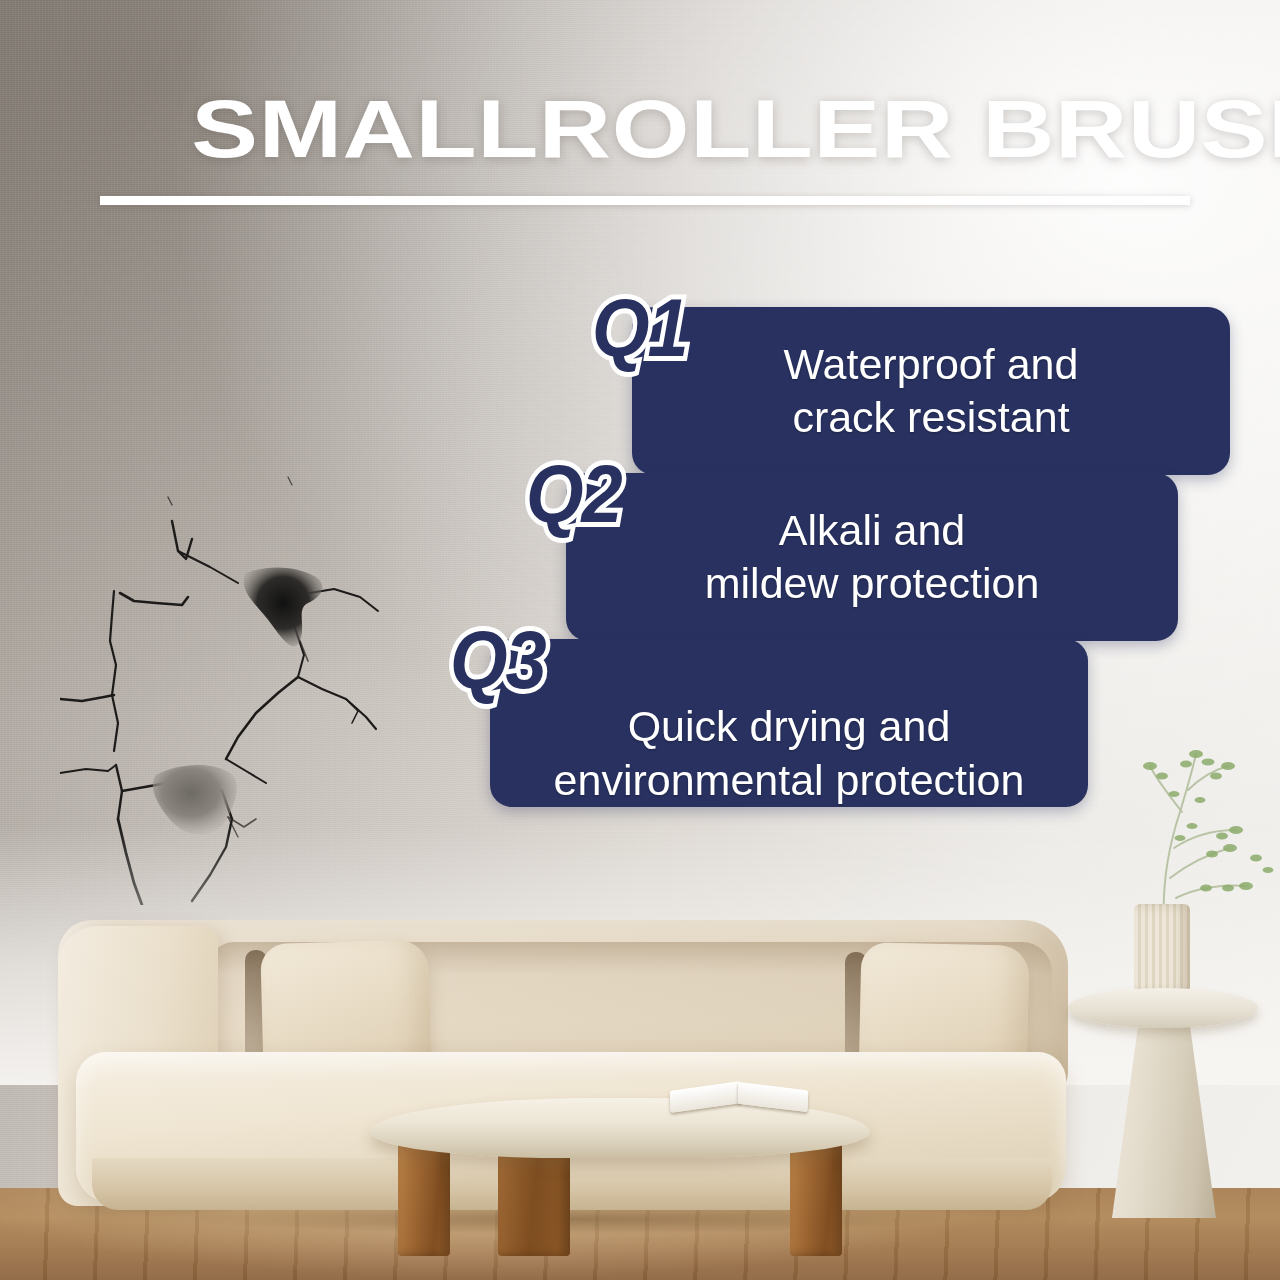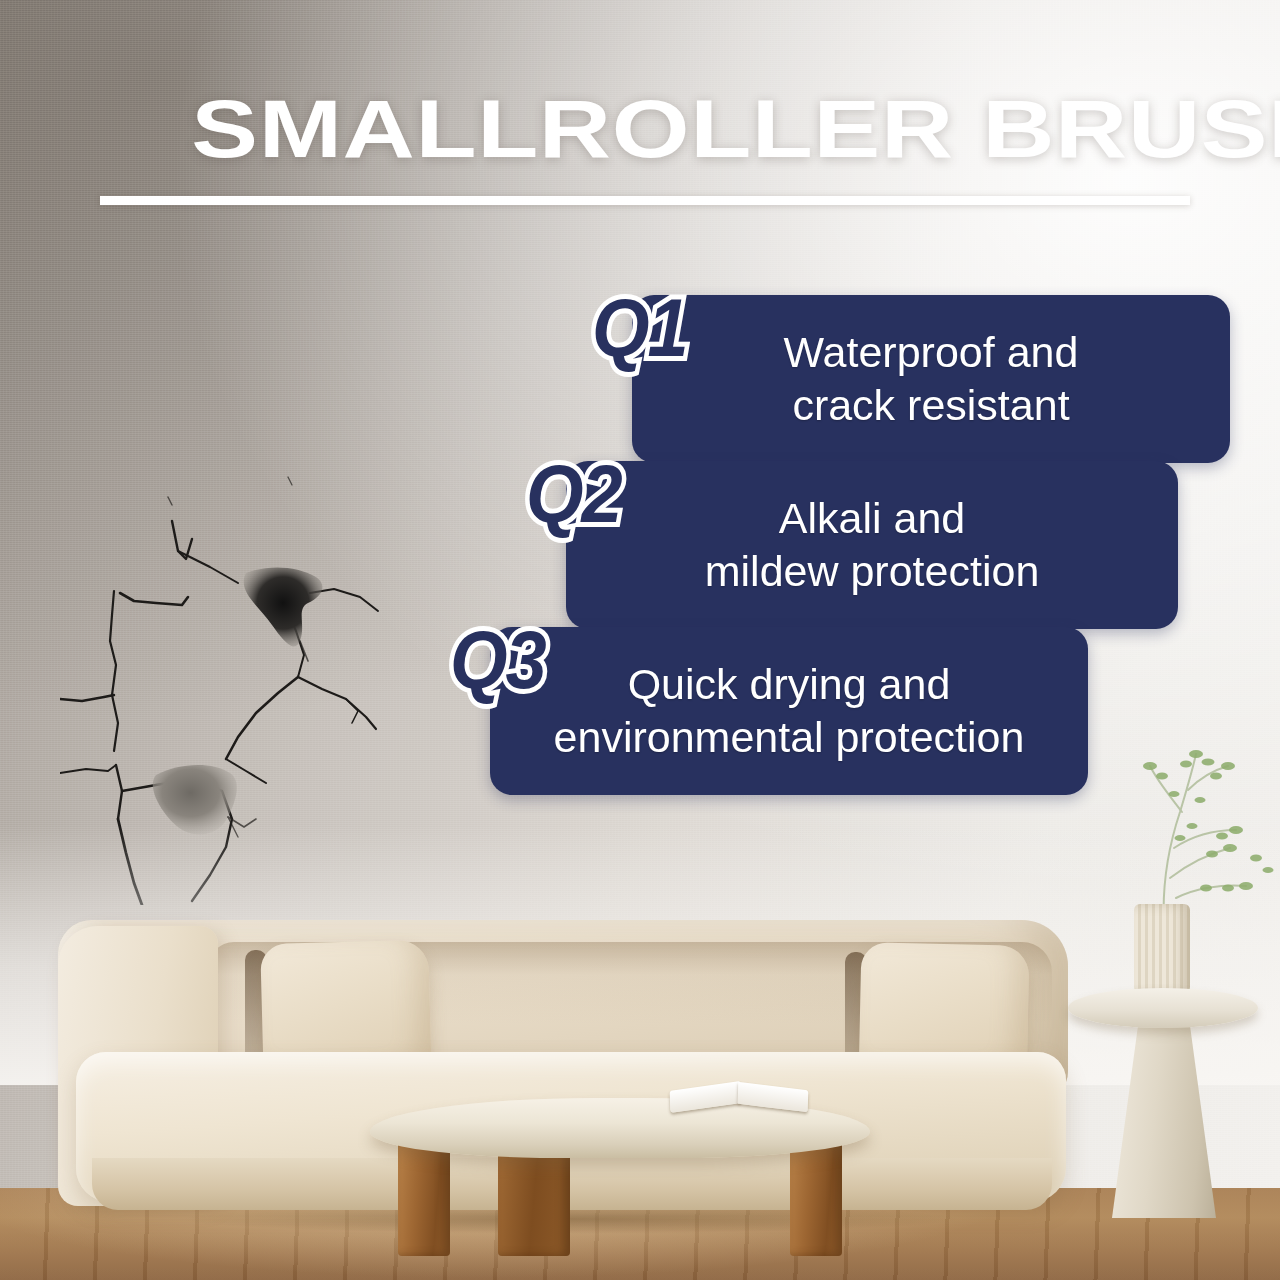--- a/index.html
+++ b/index.html
@@ -258,21 +258,21 @@
     left: 0; top: 286px;
     width: 1280px;
   }
   .feature {
     position: relative;
     height: 156px;
     margin-bottom: 10px;
   }
   .feature .badge {
     position: absolute;
-    top: 9px;
+    top: 21px;
     height: 168px;
     border-radius: 22px;
     background: #28315f;
     box-shadow: 0 5px 14px rgba(40,48,90,.30);
     display: flex;
     align-items: center;
     justify-content: center;
     padding: 0 28px;
     box-sizing: border-box;
   }
@@ -303,21 +303,21 @@
     transform: scaleY(1.1);
   }
 
   
   .feature.f1 .badge { left: 632px; width: 598px; }
   .feature.f1 .qtag  { left: 592px; top: 6px; }
 
   .feature.f2 .badge { left: 566px; width: 612px; }
   .feature.f2 .qtag  { left: 526px; top: 6px; }
 
-  .feature.f3 .badge { left: 490px; width: 598px; }
+  .feature.f3 .badge { left: 490px; width: 598px; align-items: flex-end; }
   .feature.f3 .qtag  { left: 450px; top: 6px; }
 </style>
 </head>
 <body>
 
 <div id="poster">
 
   <div class="wall"></div>
   <div class="wall-noise"></div>
 

